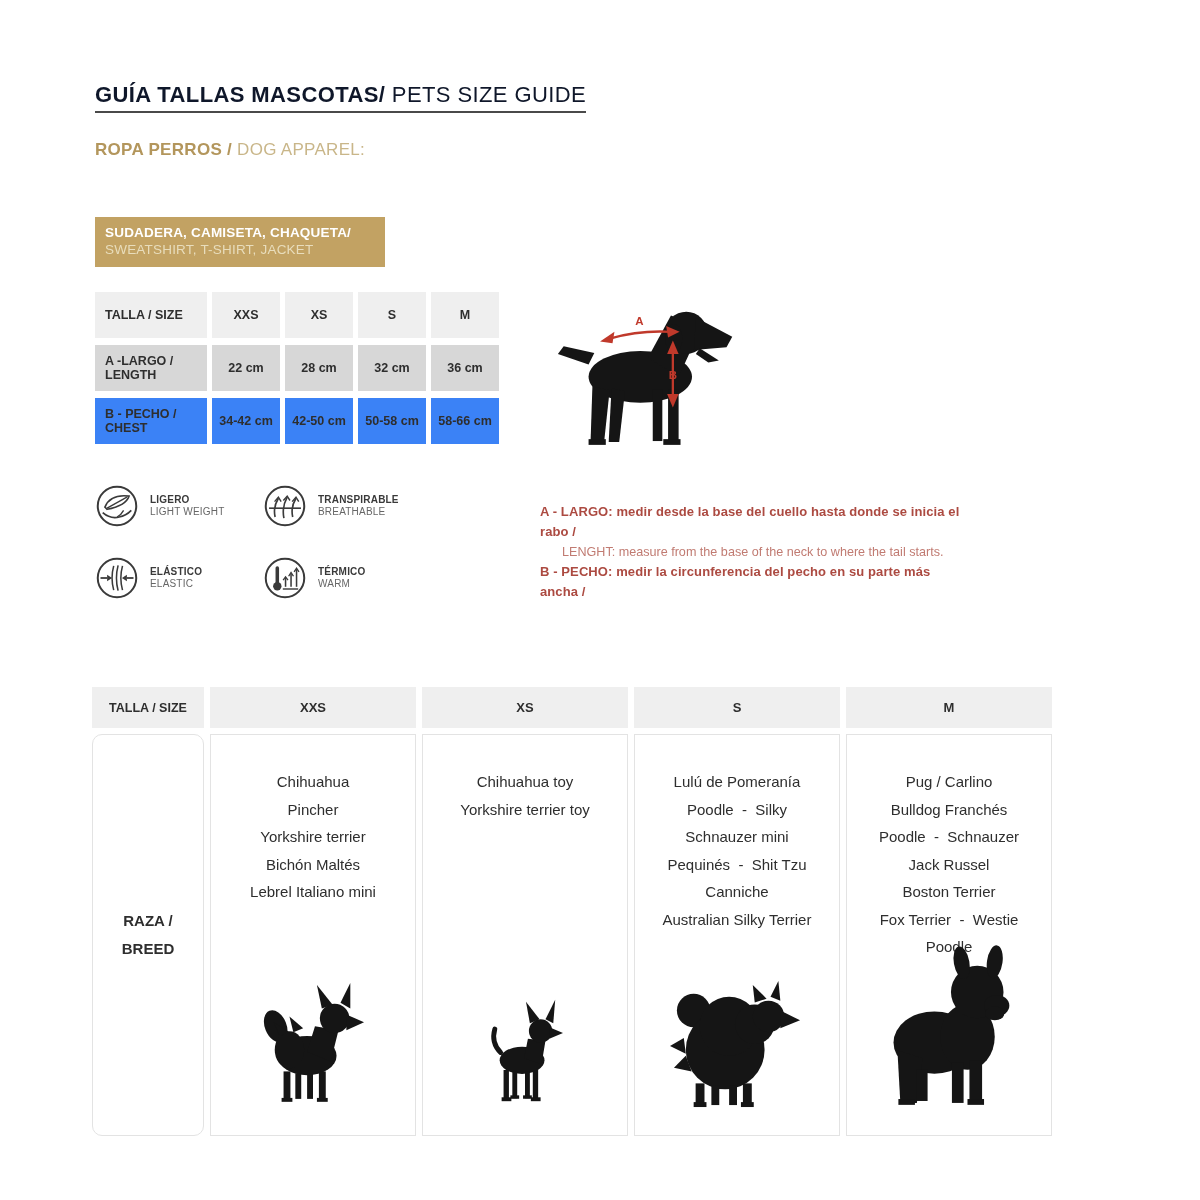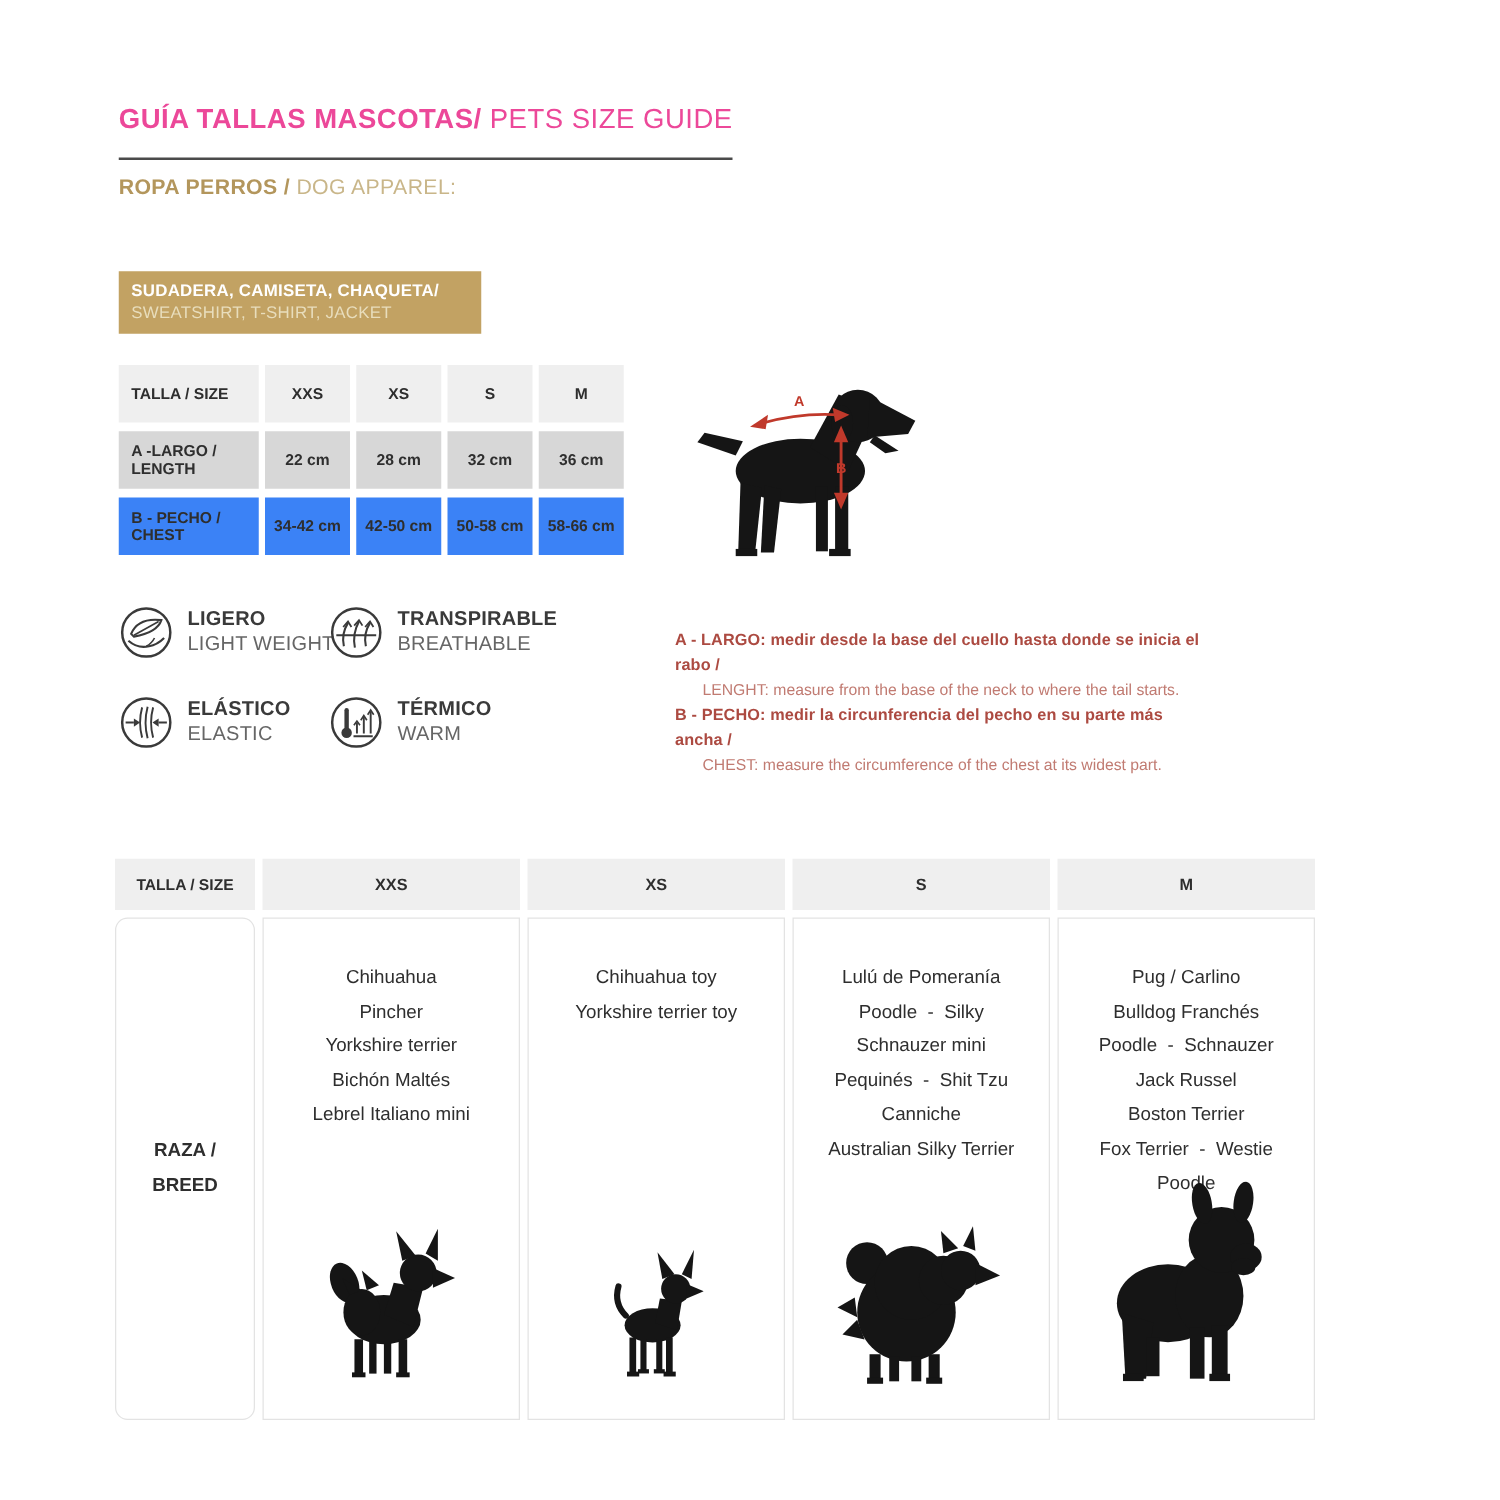--- a/index.html
+++ b/index.html
@@ -1,22 +1,22 @@
 <!DOCTYPE html>
 <html><head>
 <meta charset="utf-8">
 <style>
   * { margin:0; padding:0; box-sizing:border-box; }
   html,body { background:#fff; }
   body { width:1200px; height:1200px; position:relative; font-family:"Liberation Sans", sans-serif; color:#2e2e2e; }
   .abs { position:absolute; }
 
   
-  .title { left:95px; top:82px; font-size:22px; letter-spacing:.4px; color:#ec4899;
-           border-bottom:2px solid #4a4a4a; padding-bottom:18px; }
+  .title { left:95px; top:82px; font-size:22px; letter-spacing:.4px; color:#0f172a;
+           border-bottom:2px solid #4a4a4a; padding-bottom:3px; }
   .title .b { font-weight:bold; }
   .subtitle { left:95px; top:140px; font-size:17px; letter-spacing:.3px; }
   .subtitle .es { color:#b3965c; font-weight:bold; }
   .subtitle .en { color:#c9b689; }
 
   
   .banner { left:95px; top:217px; width:290px; padding:7px 10px 8px; background:#c2a263;
             font-size:13.5px; line-height:1.28; letter-spacing:.2px; }
   .banner .l1 { color:#ffffff; font-weight:bold; }
   .banner .l2 { color:#e8ddbc; }
@@ -29,21 +29,21 @@
   .size-table .lab { justify-content:flex-start; padding-left:10px; text-align:left; }
   .r-head { background:#efefef; }
   .r-a { background:#d7d7d7; }
   .r-b { background:#3b82f6; }
 
   
   .measure-dog { left:556px; top:296px; }
 
   
   .feat { display:flex; align-items:center; gap:11px; }
-  .feat .txt { font-size:16px; line-height:1.25; letter-spacing:.2px; }
+  .feat .txt { font-size:10px; line-height:1.25; letter-spacing:.2px; }
   .feat .es { font-weight:bold; color:#3a3a3a; }
   .feat .en { color:#666; }
   .f1 { left:95px;  top:484px; }
   .f2 { left:263px; top:484px; }
   .f3 { left:95px;  top:556px; }
   .f4 { left:263px; top:556px; }
 
   
   .notes { left:540px; top:502px; width:420px; font-size:13px; line-height:20px; }
   .notes .bold  { color:#ac4a41; font-weight:bold; letter-spacing:.1px; }
@@ -197,21 +197,20 @@
   <div class="txt">
     <div class="es">TÉRMICO</div>
     <div class="en">WARM</div>
   </div>
 </div>
 
 <div class="abs notes">
   <div class="bold">A - LARGO: medir desde la base del cuello hasta donde se inicia el rabo /</div>
   <div class="light">LENGHT: measure from the base of the neck to where the tail starts.</div>
   <div class="bold">B - PECHO: medir la circunferencia del pecho en su parte más ancha /</div>
-  <div class="light">CHEST: measure the circumference of the chest at its widest part.</div>
 </div>
 
 <div class="abs breed-table">
   <div class="bh lab">TALLA /  SIZE</div>
   <div class="bh">XXS</div>
   <div class="bh">XS</div>
   <div class="bh">S</div>
   <div class="bh">M</div>
 
   <div class="bcell raza">

